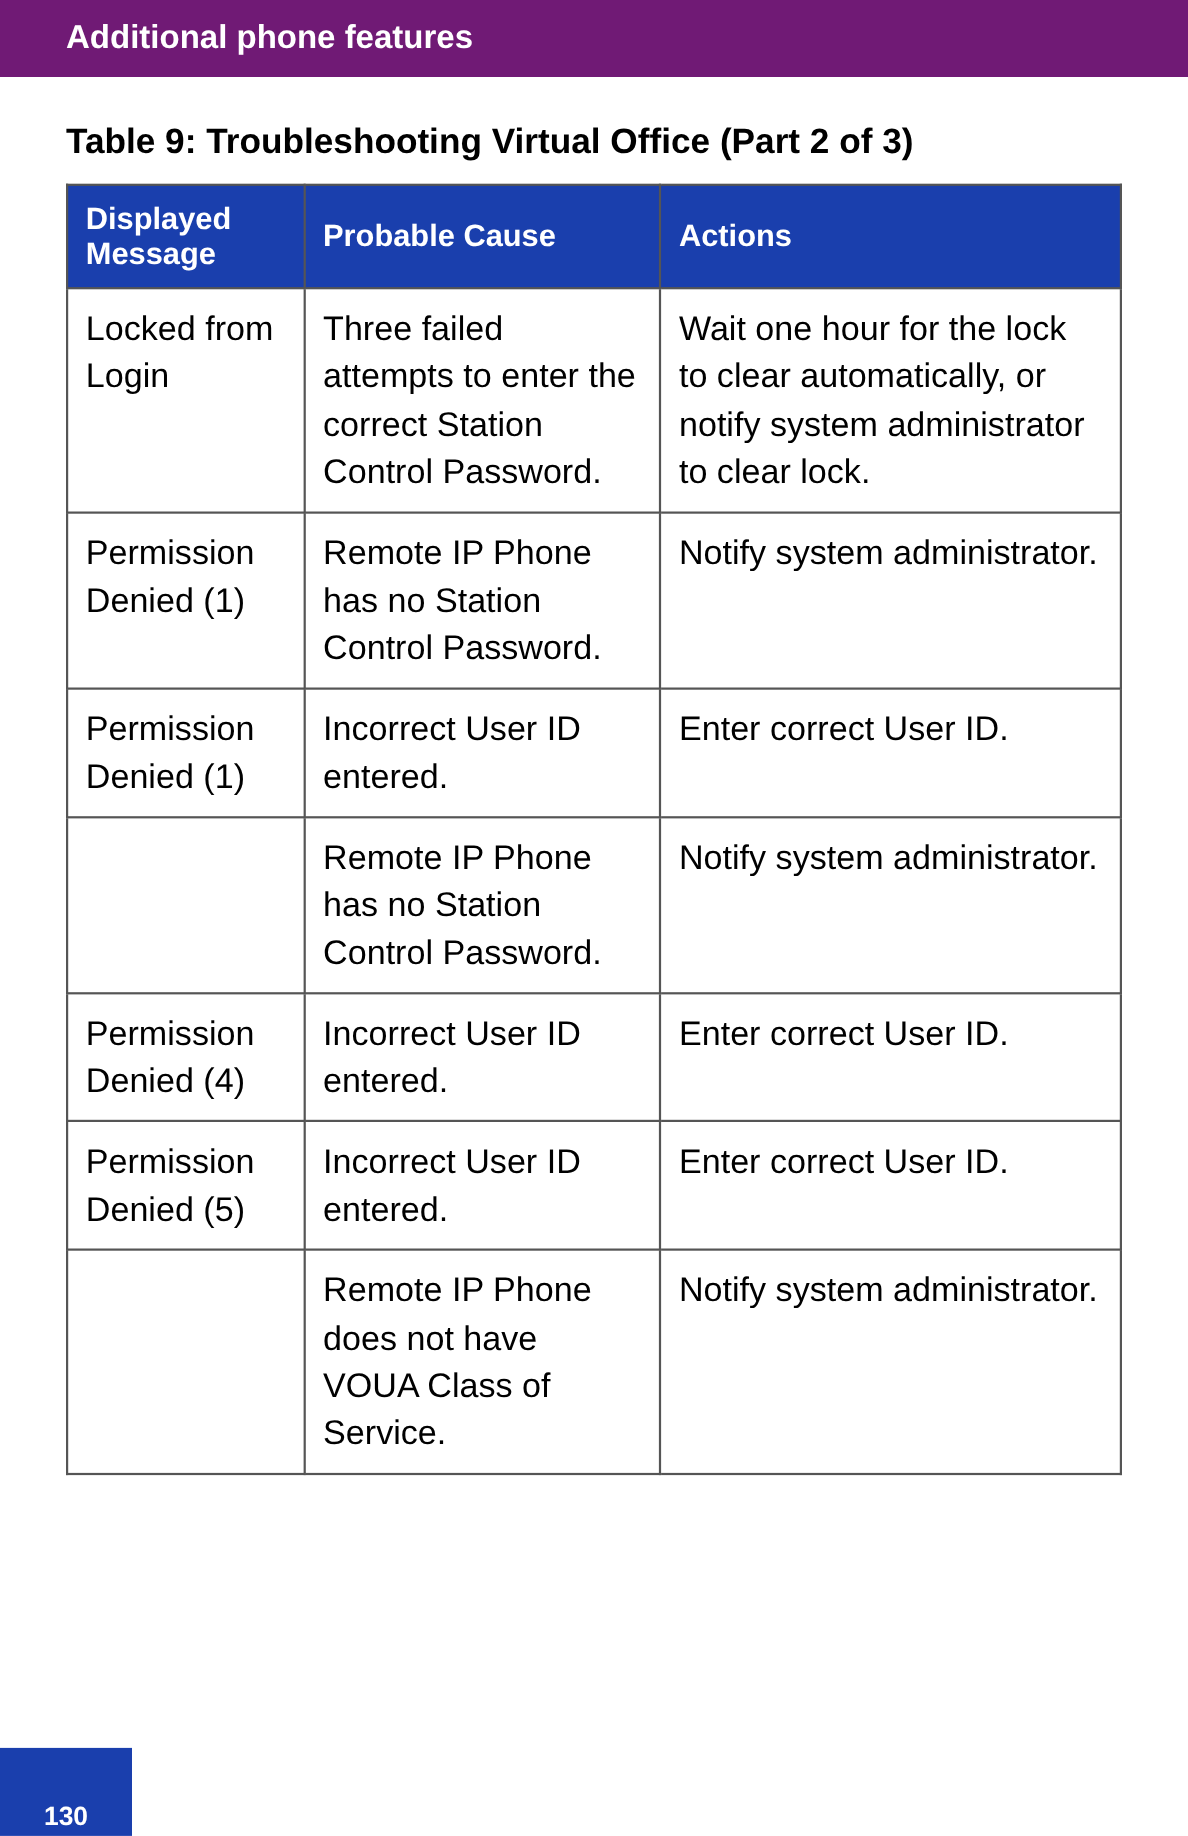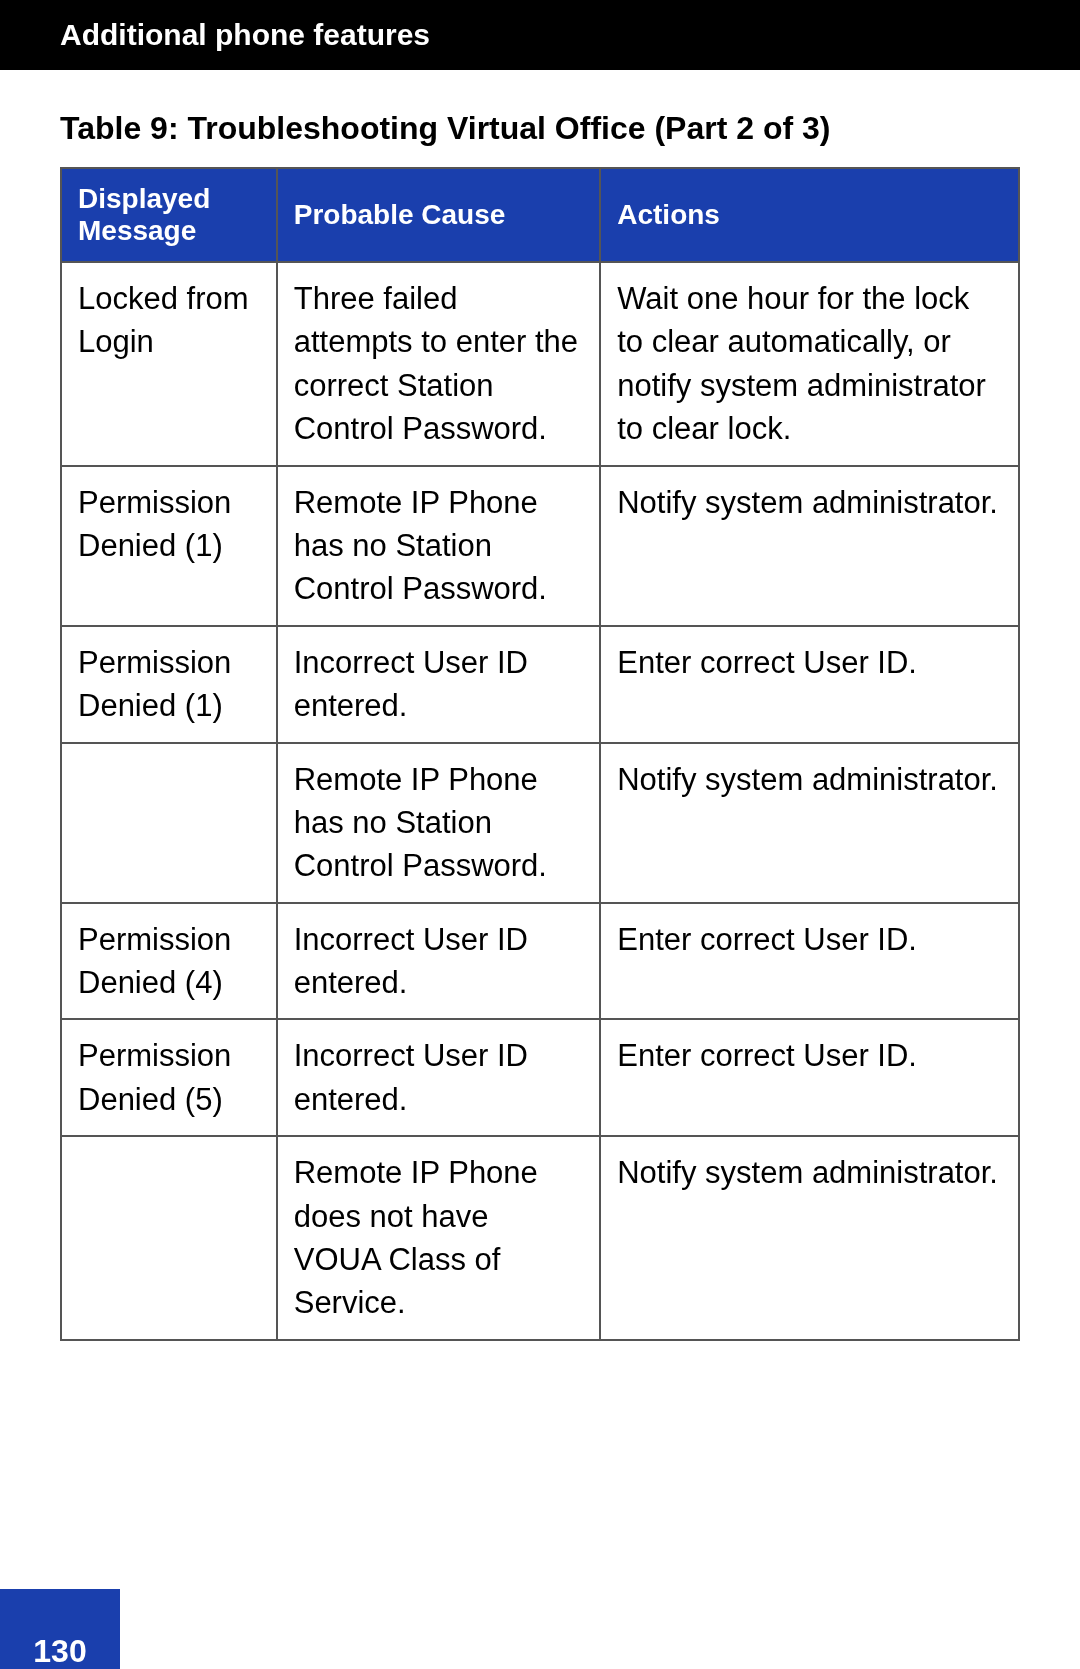--- a/index.html
+++ b/index.html
@@ -12,21 +12,21 @@
       width: 1080px;
       min-height: 1669px;
       background: #ffffff;
       font-family: Arial, Helvetica, sans-serif;
       font-size: 28px;
       color: #000000;
       position: relative;
     }
 
     .header-bar {
-      background-color: #000000;
+      background-color: #701a75;
       padding: 18px 60px;
       margin-bottom: 0;
     }
 
     .header-bar span {
       color: #ffffff;
       font-weight: bold;
       font-size: 30px;
     }
 
@@ -74,21 +74,21 @@
       height: 80px;
       background-color: #1a3fad;
       display: flex;
       align-items: center;
       justify-content: center;
     }
 
     .footer-bar span {
       color: #ffffff;
       font-weight: bold;
-      font-size: 32px;
+      font-size: 24px;
       margin-top: 45px;
     }
   </style>
 </head>
 <body>
 
 <div class="header-bar">
   <span>Additional phone features</span>
 </div>
 

